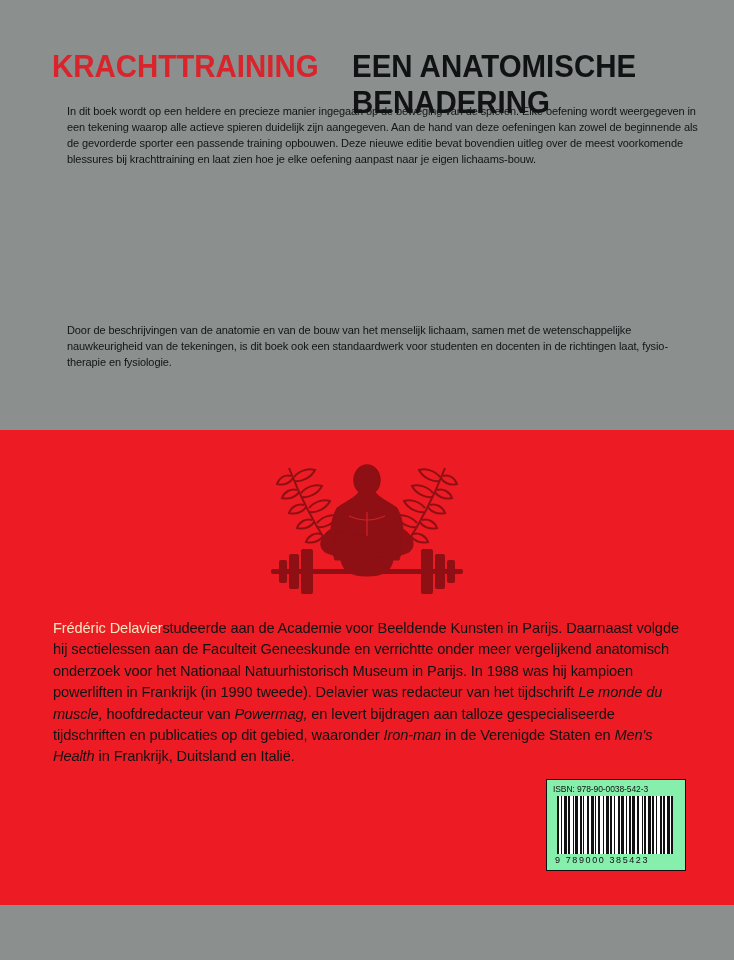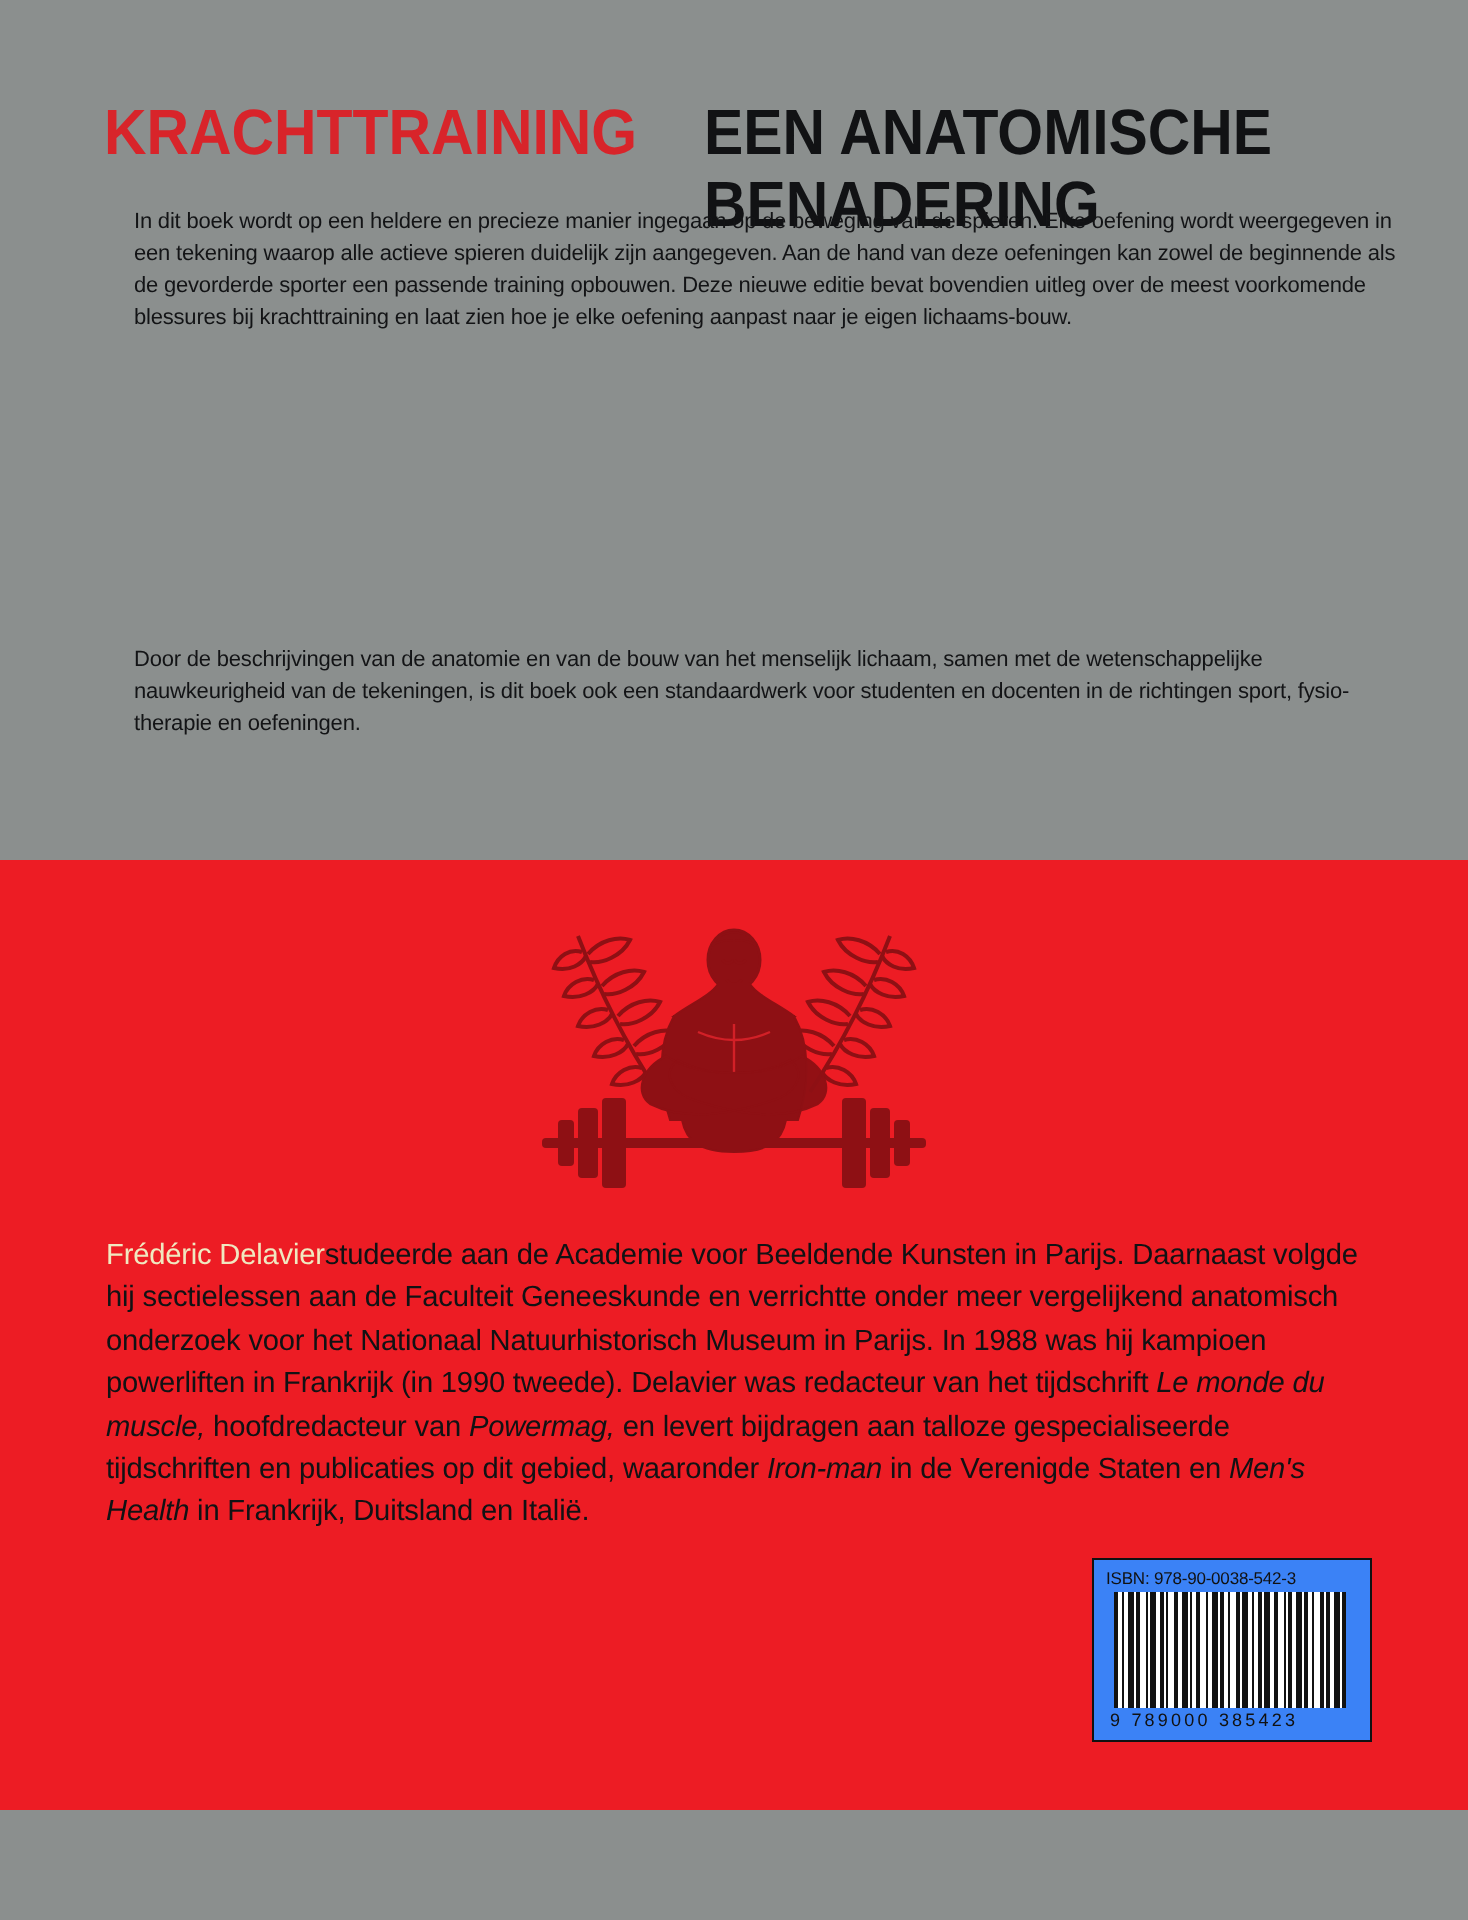--- a/index.html
+++ b/index.html
@@ -108,21 +108,21 @@
   }
   .bio i { font-style: italic; }
 
   
   .barcode-box {
     position: absolute;
     left: 546px;
     top: 349px;
     width: 140px;
     height: 92px;
-    background: #3b82f6;
+    background: #86efac;
     border: 1px solid #111;
     padding: 3px 4px 0 4px;
     box-sizing: border-box;
   }
   .isbn-text {
     font-size: 8.5px;
     color: #111;
     font-family: "Liberation Sans", sans-serif;
     letter-spacing: -0.1px;
     margin: 1px 0 2px 2px;
@@ -165,21 +165,21 @@
 <div class="cover">
 
   <div class="top-panel">
 
     <div class="title-wrap">
       <span class="title-main">KRACHTTRAINING</span>
       <span class="title-sub">EEN ANATOMISCHE BENADERING</span>
     </div>
 
     <div class="blurb p1">In dit boek wordt op een heldere en precieze manier ingegaan op de beweging van de spieren. Elke oefening wordt weergegeven in een tekening waarop alle actieve spieren duidelijk zijn aangegeven. Aan de hand van deze oefeningen kan zowel  de beginnende als de gevorderde sporter een passende training opbouwen. Deze nieuwe editie bevat bovendien uitleg over de meest voorkomende blessures bij krachttraining en laat zien hoe je elke oefening aanpast naar je eigen lichaams-bouw.</div>
-    <div class="blurb p3">Door de beschrijvingen van de anatomie en van de bouw van het menselijk lichaam, samen met de wetenschappelijke nauwkeurigheid van de tekeningen, is dit boek ook een standaardwerk voor studenten en docenten in de richtingen sport, fysio-therapie en oefeningen.</div>
+    <div class="blurb p3">Door de beschrijvingen van de anatomie en van de bouw van het menselijk lichaam, samen met de wetenschappelijke nauwkeurigheid van de tekeningen, is dit boek ook een standaardwerk voor studenten en docenten in de richtingen laat, fysio-therapie en fysiologie.</div>
   </div>
 
   <div class="red-panel">
 
     <svg class="emblem" viewBox="0 0 260 160">
       <g fill="#8e1014" stroke="#8e1014">
 
         <g stroke-width="2" fill="none">
           <path d="M52 18 C62 44, 76 72, 92 96"></path>
           <path d="M54 26 C48 24, 42 28, 40 34 C48 36, 54 32, 56 28"></path>

